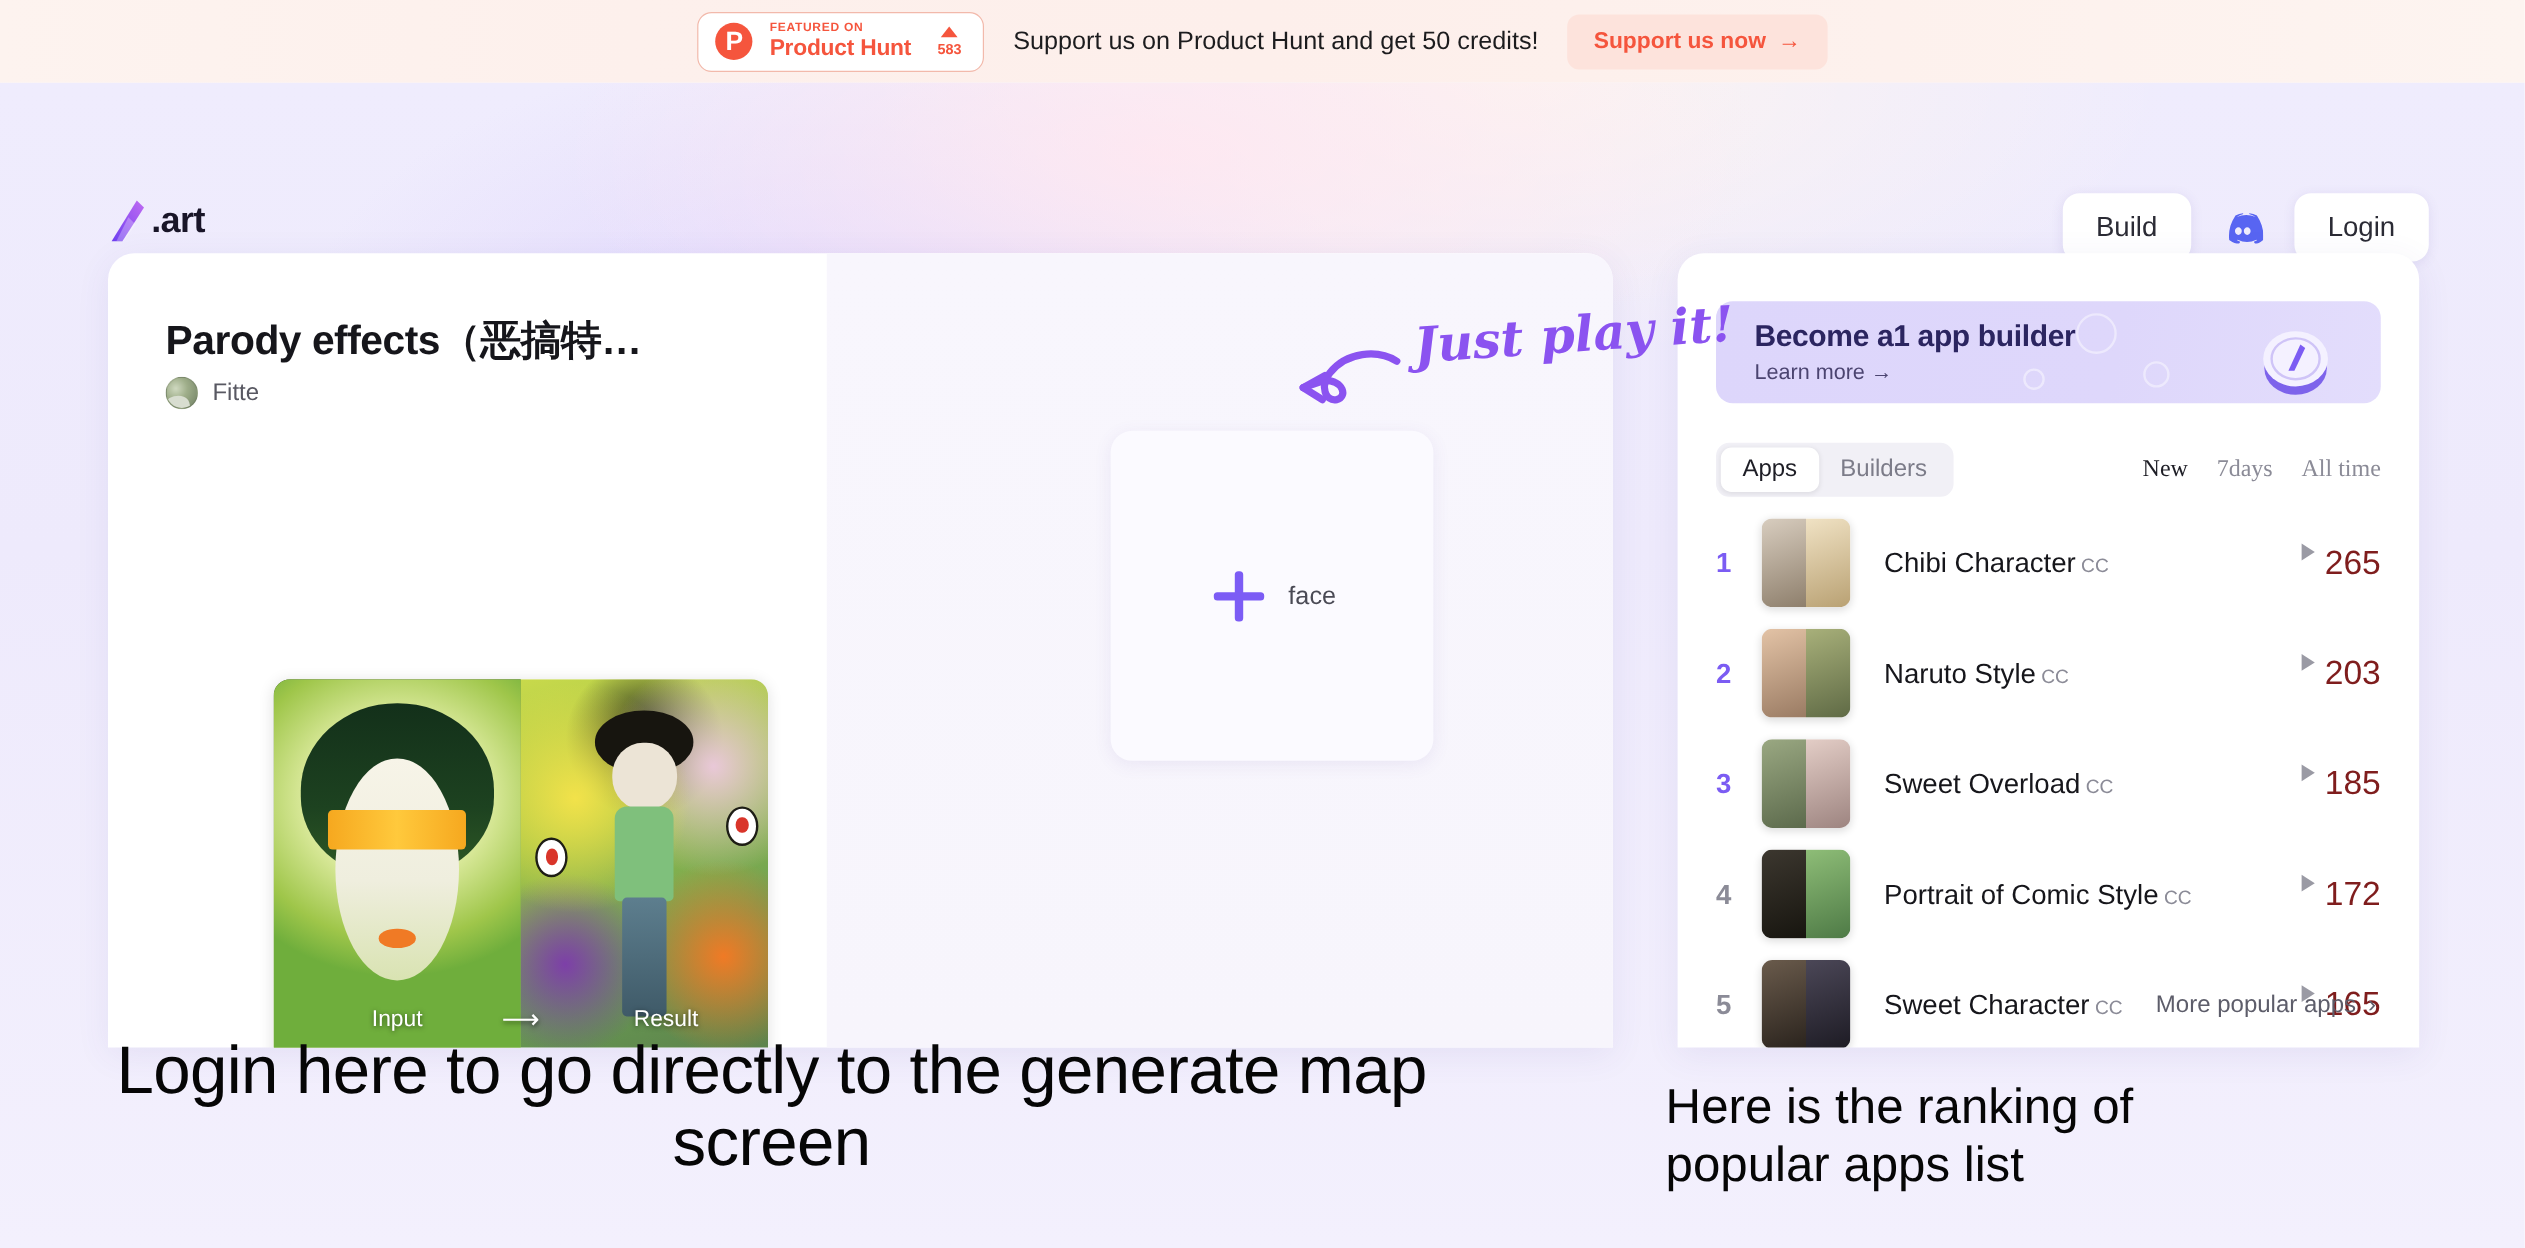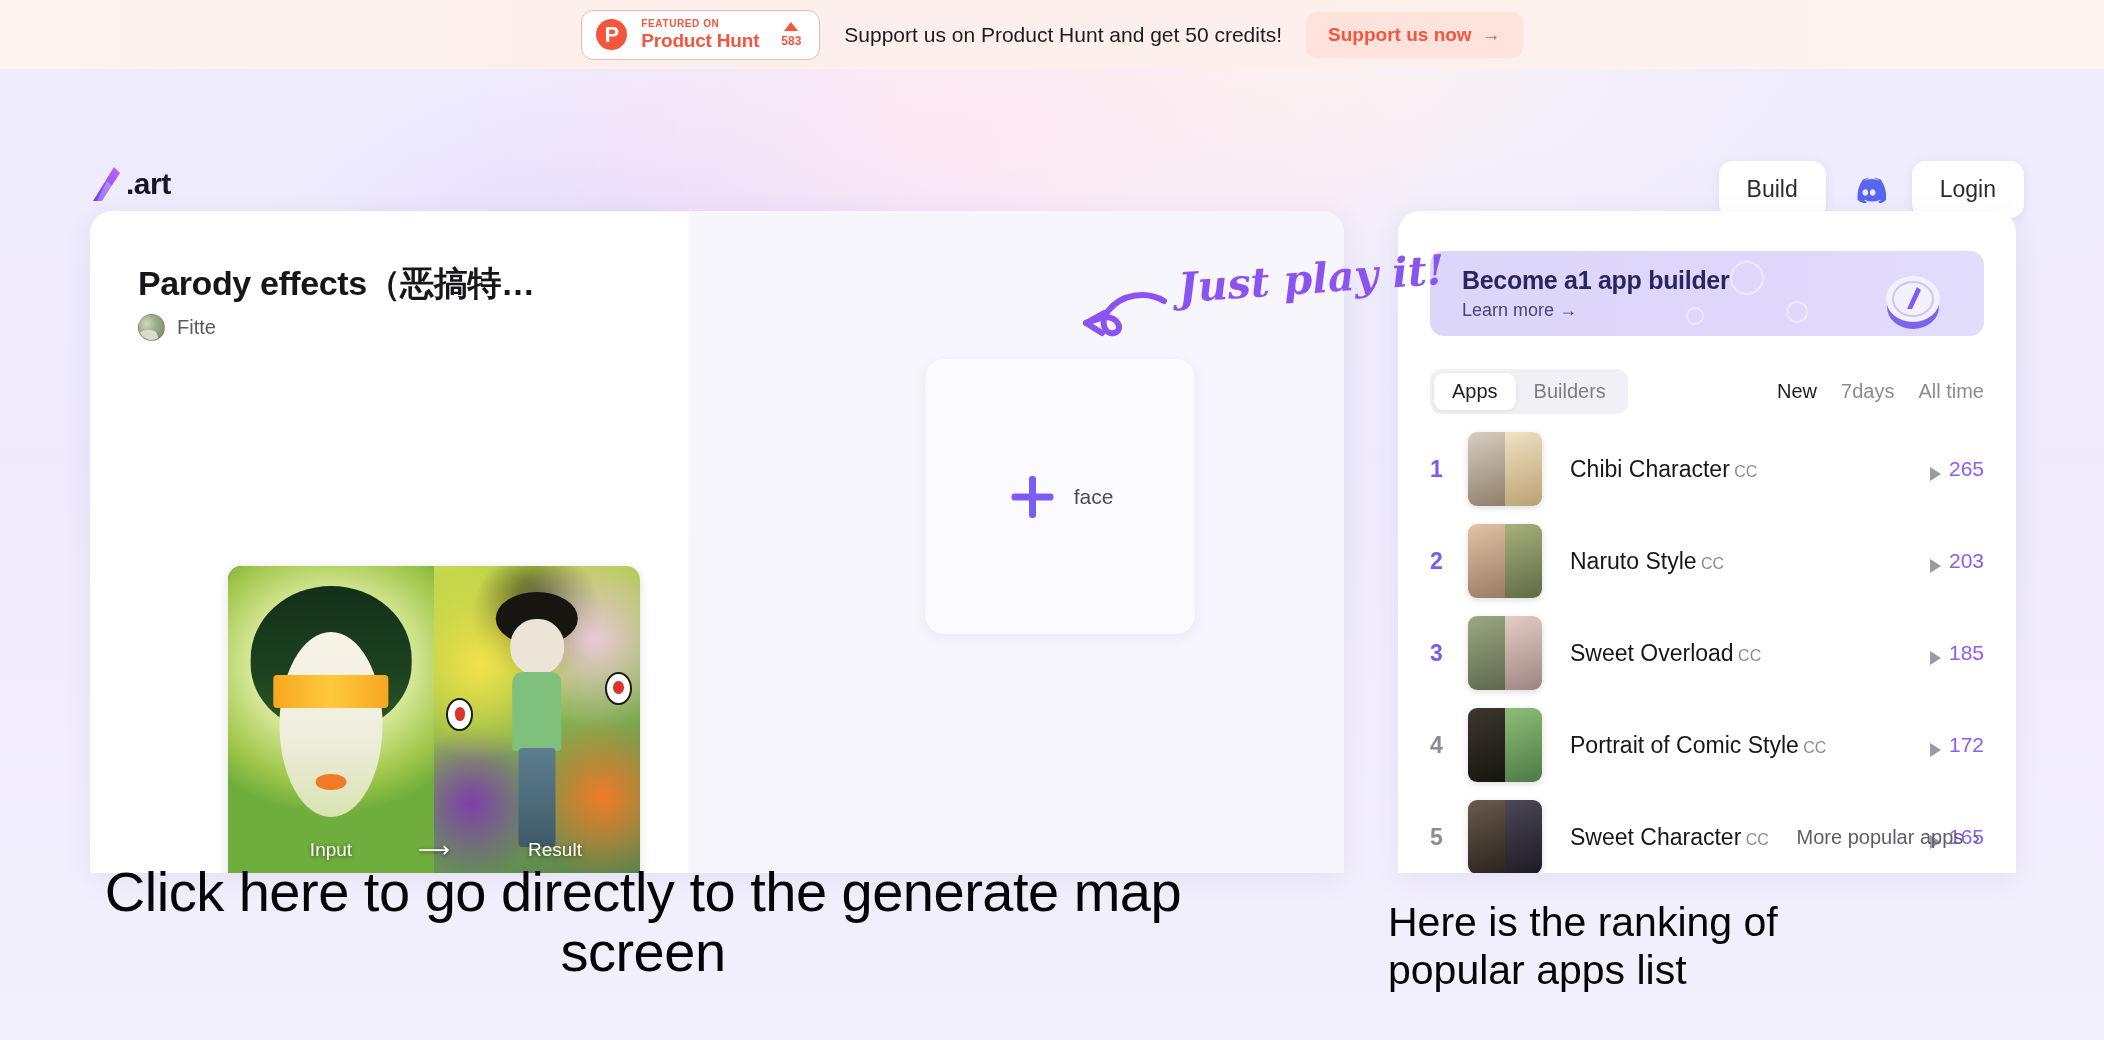--- a/index.html
+++ b/index.html
@@ -166,33 +166,33 @@
     width:74px;height:74px;
   }
   .promo-bubbles{position:absolute;inset:0;pointer-events:none;}
   .bub{position:absolute;border-radius:50%;border:2px solid rgba(255,255,255,.45);}
 
   .tabs-row { position:absolute; left:32px; top:158px; width:554px; display:flex; align-items:center; justify-content:space-between; }
   .tabs { display:flex; background:#f1f0f6; border-radius:11px; padding:4px; }
   .tab { padding:7px 18px; border-radius:9px; font-size:20px; color:#7c7c89; cursor:pointer; border:none; background:none; font-family:"Liberation Sans",sans-serif;}
   .tab.active { background:#fff; color:#1e1e26; box-shadow:0 1px 4px rgba(0,0,0,.08); }
   .filters { display:flex; gap:24px; align-items:center; }
-  .filter { font-size:20px; color:#8b8b97; cursor:pointer; background:none;border:none; font-family:Liberation Sans, sans-serif;}
+  .filter { font-size:20px; color:#8b8b97; cursor:pointer; background:none;border:none; font-family:Liberation Serif, serif;}
   .filter.active { color:#1e1e26; }
 
   .rank-list { position:absolute; left:32px; top:212px; width:554px; }
   .rank-item { display:flex; align-items:center; height:92px; cursor:pointer; }
   .rank-num { width:38px; font-size:23px; font-weight:bold; color:#8b8b97; flex:none; }
   .rank-num.top { color:#7b5cf3; }
   .thumb { width:74px;height:74px;border-radius:9px;overflow:hidden;flex:none;display:flex;box-shadow:0 2px 7px rgba(0,0,0,.14);}
   .thumb > span { width:50%; height:100%; display:block; }
   .rank-text { flex:1; margin-left:28px; }
   .rank-name { font-size:23px; color:#16161b; }
   .rank-author { font-size:16px; color:#8b8b97; margin-top:5px; }
-  .rank-plays { display:flex; align-items:flex-end; gap:8px; font-size:21px; color:#8b5cf6; flex:none; }
+  .rank-plays { display:flex; align-items:flex-start; gap:8px; font-size:28px; color:#7f1d1d; flex:none; }
   .play-tri { width:0;height:0;border-left:11px solid #9a9aa4;border-top:7px solid transparent;border-bottom:7px solid transparent; }
   .more-link {
     position:absolute; right:36px; bottom:24px; font-size:20px; color:#5d5d6a;
     display:flex; align-items:center; gap:10px; cursor:pointer; background:none;border:none;
     font-family:"Liberation Sans",sans-serif;
   }
 
   
   .anno-play {
     position:absolute; left:1178px; top:186px;
@@ -418,16 +418,16 @@
       </button>
     </div>
 
     <div class="anno-play">Just play it!</div>
     <svg class="anno-arrow" viewBox="0 0 90 62">
       <path d="M86 14 C70 4, 44 6, 30 24 C22 34, 26 48, 36 46 C45 44, 42 30, 26 30 L8 36" fill="none" stroke="#8b53f0" stroke-width="6" stroke-linecap="round"></path>
       <path d="M8 36 L26 26 M8 36 L24 46" fill="none" stroke="#8b53f0" stroke-width="6" stroke-linecap="round"></path>
     </svg>
   </div>
 
-  <div class="caption-left">Click here to go directly to the generate map screen</div>
+  <div class="caption-left">Login here to go directly to the generate map screen</div>
   <div class="caption-right">Here is the ranking of popular apps list</div>
 
 </div>
 
 </body></html>

